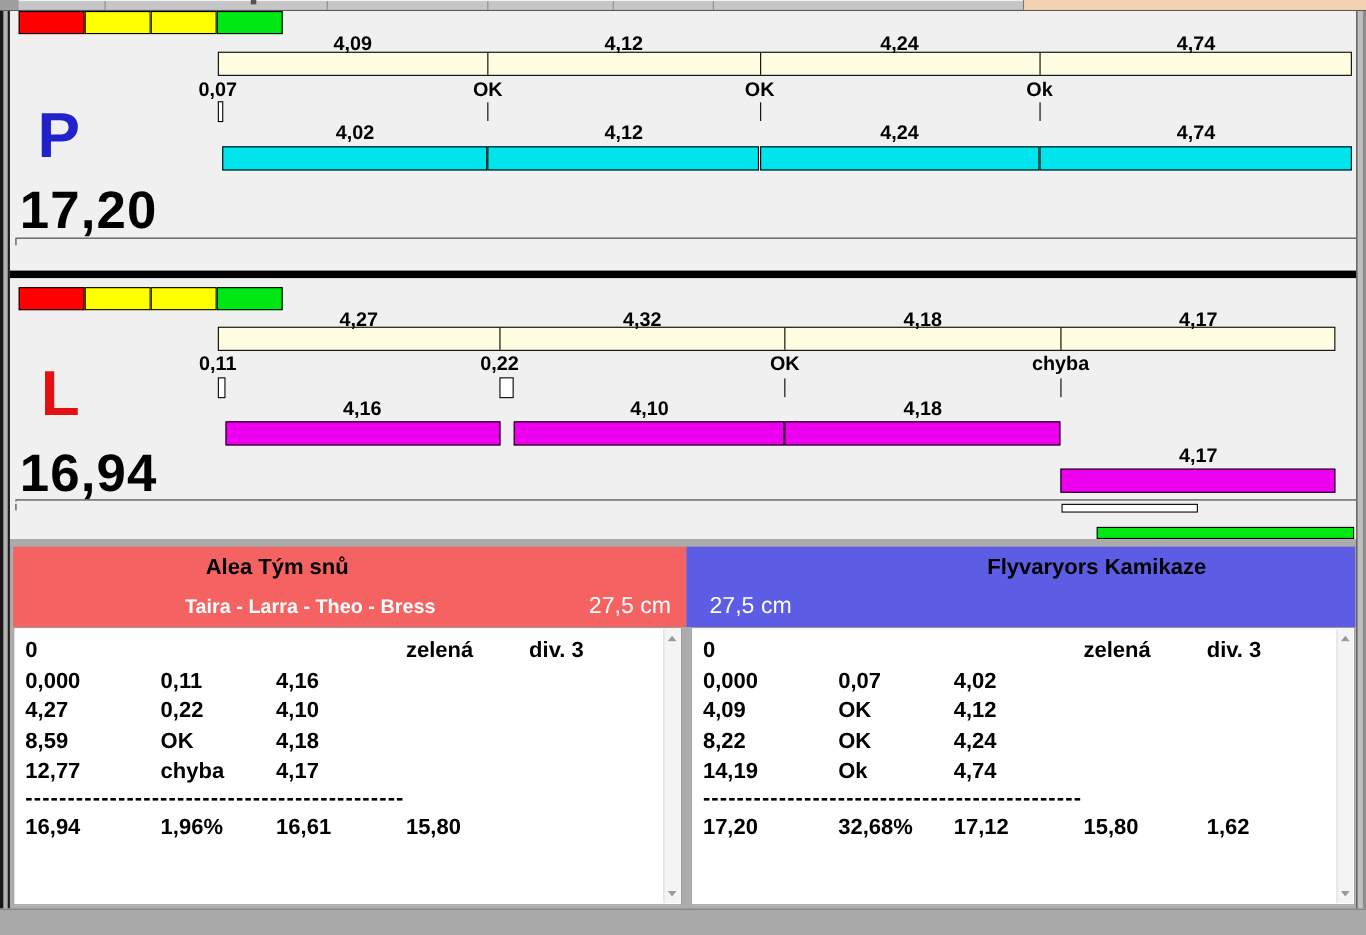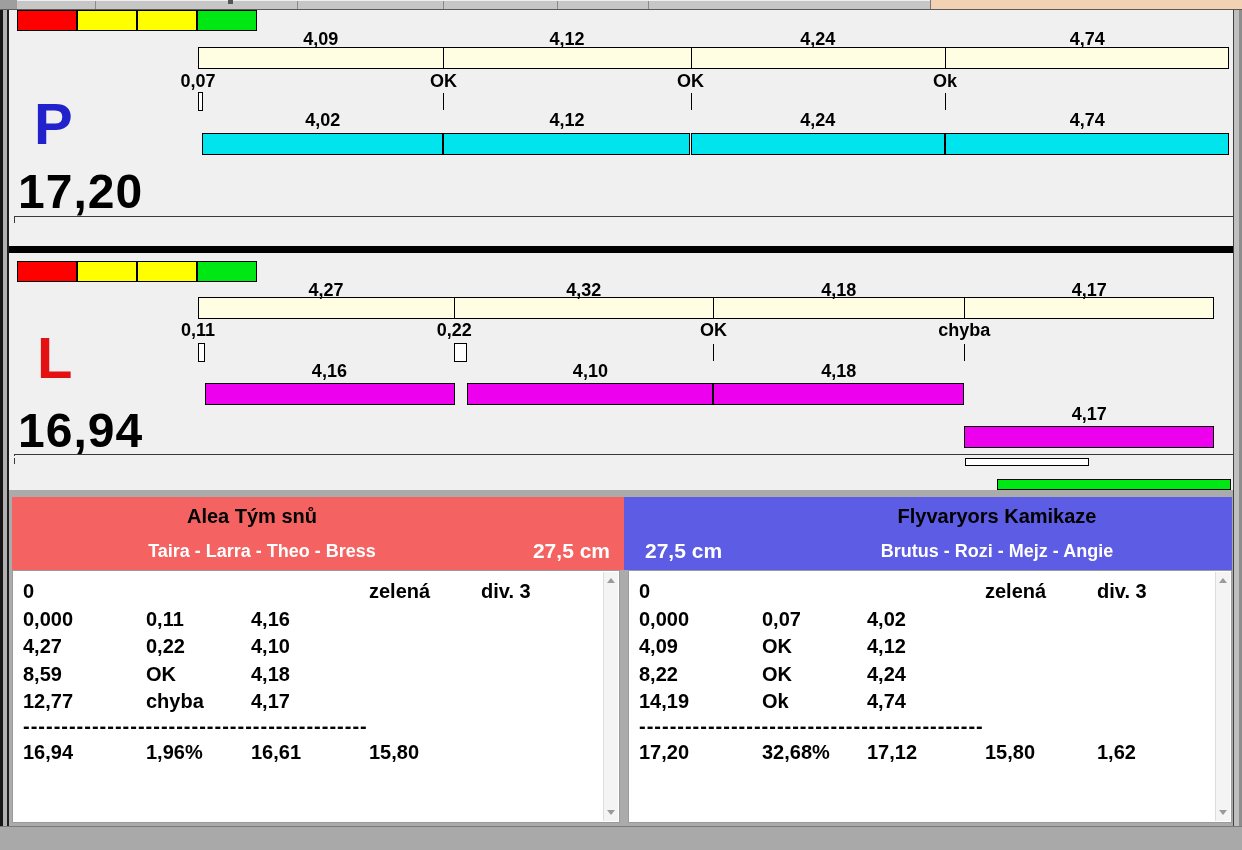--- a/index.html
+++ b/index.html
@@ -27,21 +27,21 @@
   .lane-letter{font-weight:bold;font-size:58px;line-height:1;}
   .lane-total{font-weight:bold;font-size:48px;line-height:1;color:#000;letter-spacing:1px;}
   .lbl{position:absolute;transform:translateX(-50%);font-weight:bold;font-size:18px;line-height:18px;color:#000;white-space:nowrap;}
   .divider{left:9px;top:246px;width:1224px;height:7px;background:#000;}
   .laneline{height:1px;background:#3a3a3a;}
   
   #panel{left:8px;top:490px;width:1228px;height:336px;background:#ababab;}
   .hdr{top:7px;height:73px;}
   .hdr-title{position:absolute;top:5px;text-align:center;font-weight:bold;font-size:20px;line-height:28px;color:#000;white-space:nowrap;}
   .hdr-roster{position:absolute;top:44px;text-align:center;font-weight:bold;font-size:18px;line-height:20px;color:#fff;white-space:nowrap;}
-  .hdr-dist{position:absolute;top:42px;font-weight:bold;font-size:21px;color:#fff;white-space:nowrap;}
+  .hdr-dist{position:absolute;top:42px;font-weight:normal;font-size:21px;color:#fff;white-space:nowrap;}
   #timestamp{left:486px;top:3px;width:264px;height:35px;background:#fff;text-align:center;font-size:24px;line-height:35px;color:#000;white-space:nowrap;}
   .datapane{top:80px;height:253px;background:#fff;border:1px solid #9b9b9b;box-sizing:border-box;}
   .cell{position:absolute;font-weight:bold;font-size:20px;line-height:22px;color:#000;white-space:nowrap;}
   .scrollbar{position:absolute;top:1px;right:1px;width:15px;height:249px;background:#f4f4f4;border-left:1px solid #ddd;box-sizing:border-box;}
   .tri-up{position:absolute;left:3px;top:6px;width:0;height:0;border-left:4px solid transparent;border-right:4px solid transparent;border-bottom:5px solid #9a9a9a;}
   .tri-down{position:absolute;left:3px;bottom:6px;width:0;height:0;border-left:4px solid transparent;border-right:4px solid transparent;border-top:5px solid #9a9a9a;}
 </style>
 </head>
 <body>
 
@@ -134,26 +134,25 @@
 
   <div class="abs" style="left:9px;top:456px;width:1224px;height:34px;background:#f0f0f0;">
     <div class="abs" style="left:5px;top:2px;width:1px;height:6px;background:#3a3a3a;"></div>
     <div class="abs" style="left:956px;top:2px;width:122px;height:6px;background:#fff;border:1px solid #000;"></div>
     <div class="abs" id="partial-green-bar" style="left: 988px; top: 23px; width: 234px; height: 11px; border: 1px solid rgb(0, 0, 0); box-sizing: border-box; background: rgb(0, 232, 19);"></div>
   </div>
 
   <div id="panel" class="abs">
     <div class="abs hdr" id="hdr-0" style="left: 4px; width: 612px; background: rgb(245, 98, 98);">
       <div class="hdr-title" style="left:0;width:480px;">Alea Tým snů</div>
-      <div class="hdr-roster" style="left:0;width:500px;">Taira - Larra - Theo - Bress</div>
+      <div class="hdr-roster" style="left:0;width:500px;padding-left:20px;">Taira - Larra - Theo - Bress</div>
       <div class="hdr-dist" style="right:14px;">27,5 cm</div>
     </div>
     <div class="abs hdr" id="hdr-1" style="left: 616px; width: 608px; background: rgb(92, 92, 228);">
       <div class="hdr-title" style="right:0;width:470px;">Flyvaryors Kamikaze</div>
-      <div class="hdr-roster" style="right:0;width:470px;">Brutus - Rozi - Mejz - Angie</div>
       <div class="hdr-dist" style="left:21px;">27,5 cm</div>
     </div>
 
     <div class="abs datapane" id="table-0" style="left:4px;width:608px;">
       <div class="scrollbar">
         <div class="tri-up"></div>
         <div class="tri-down"></div>
       </div>
     <div class="cell" style="position: absolute; left: 10px; top: 9px;">0</div>
         <div class="cell" style="position: absolute; left: 356px; top: 9px;">zelená</div>

